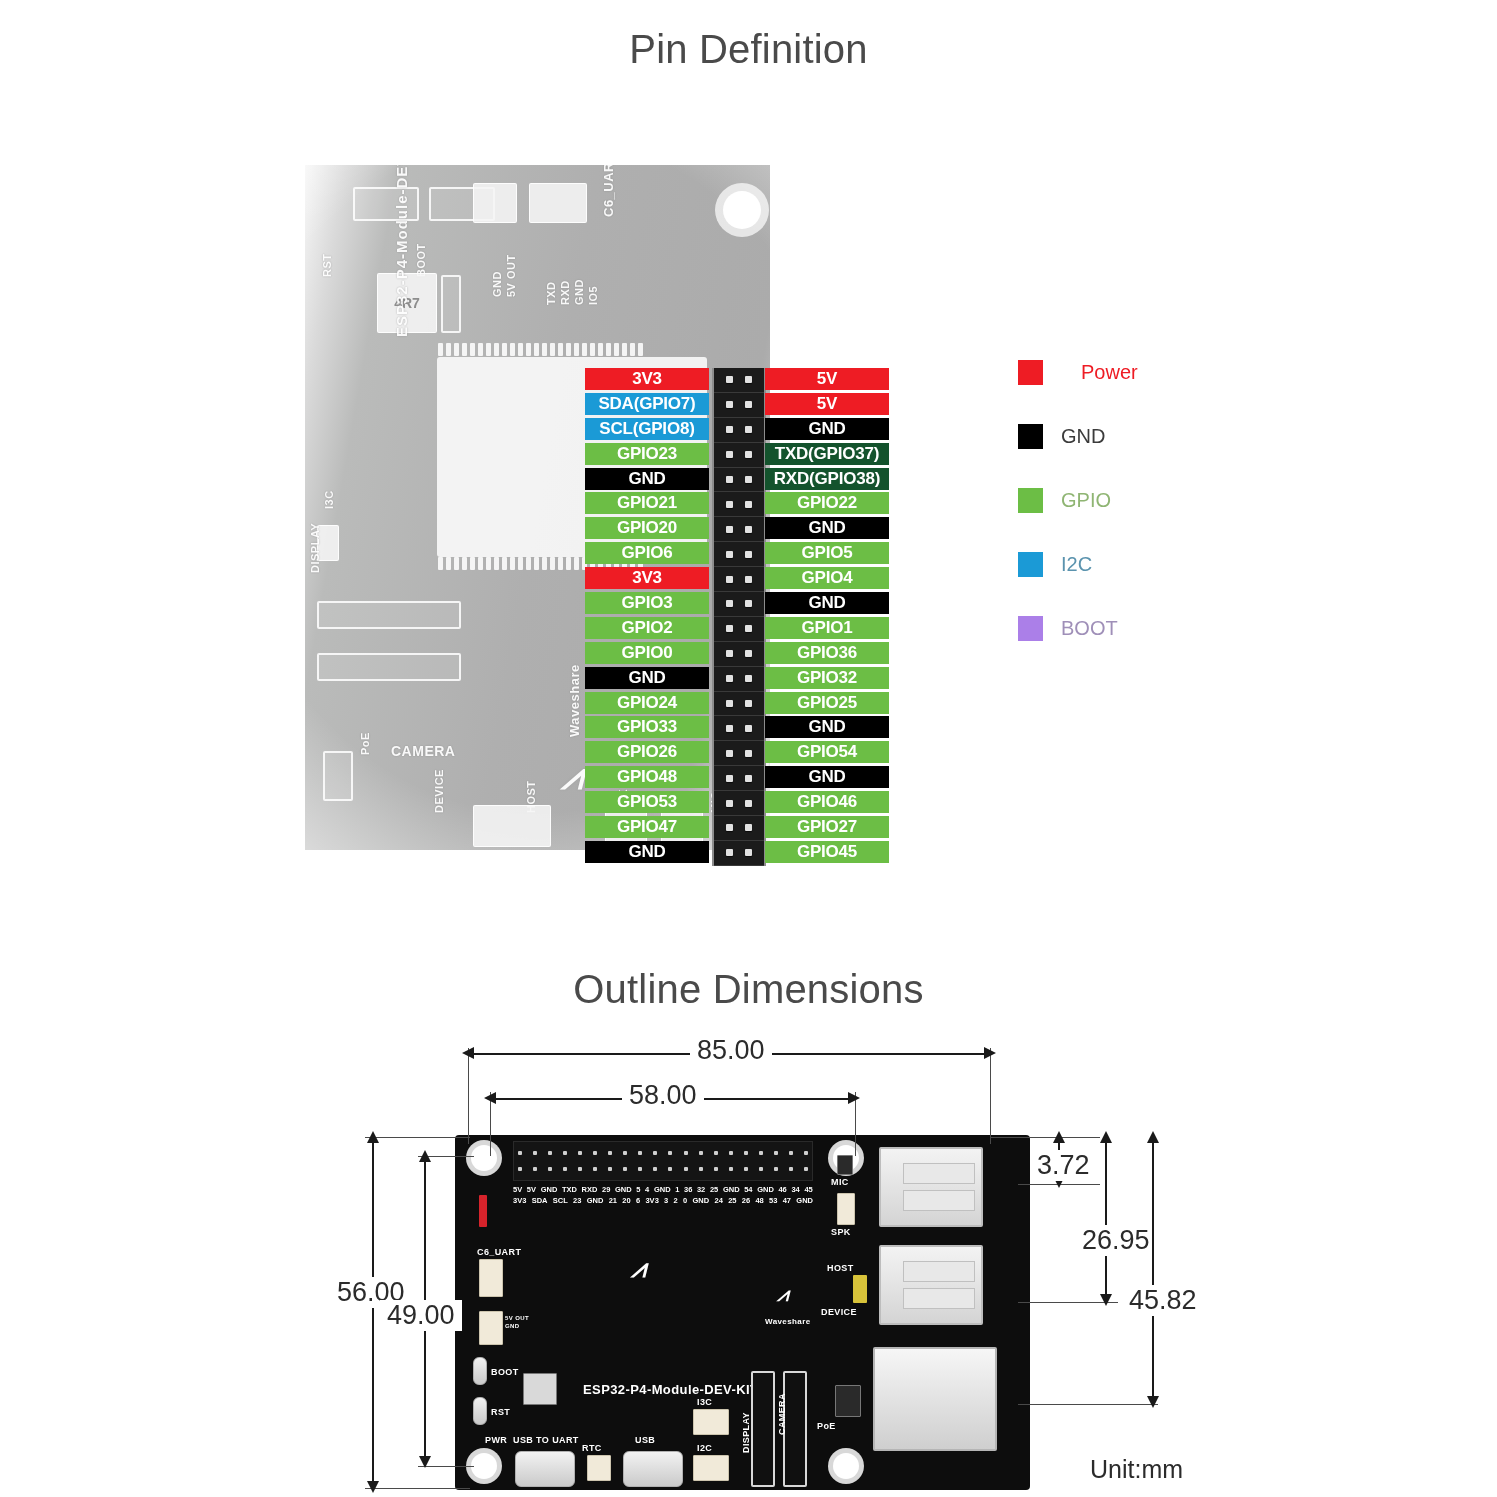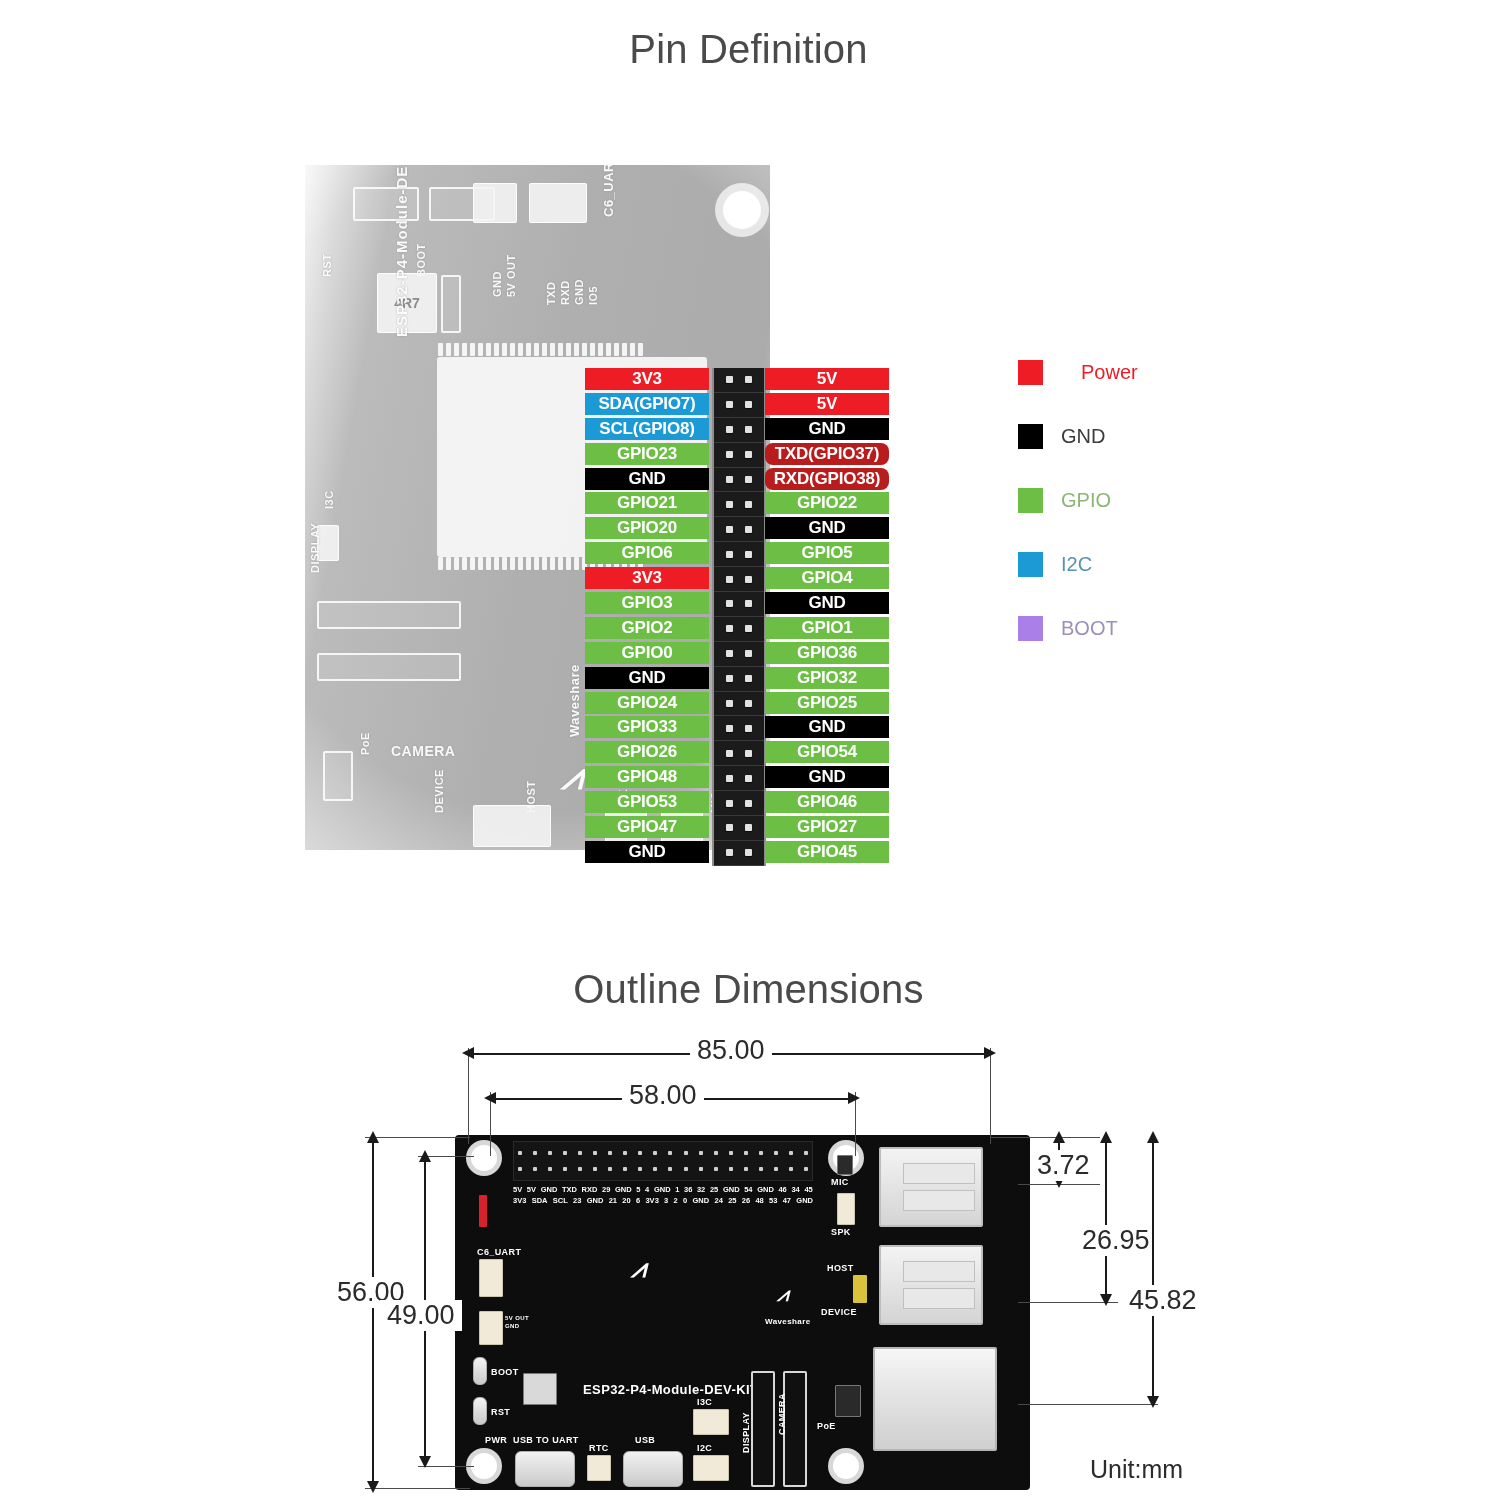--- a/index.html
+++ b/index.html
@@ -145,21 +145,21 @@
     font-size: 17px;
     font-weight: 600;
     color: #ffffff;
     white-space: nowrap;
     letter-spacing: -0.2px;
   }
   .pin-label.power { background: #ee1c24; }
   .pin-label.gnd   { background: #000000; }
   .pin-label.gpio  { background: #6cbe45; }
   .pin-label.i2c   { background: #1b9ad6; }
-  .pin-label.uart  { background: #b91c1c; border-radius: 8px; }
+  .pin-label.uart  { background: #14532d; }
 
   
   #legend {
     position: absolute;
     left: 1018px; top: 200px;
   }
   .legend-item {
     display: flex;
     align-items: center;
     height: 64px;
@@ -733,21 +733,21 @@
     <div class="usb-c" style="left:18px; top:262px; width:12px; height:26px;"></div>
     <div class="bsilk" style="left:36px; top:232px;">BOOT</div>
     <div class="bsilk" style="left:36px; top:272px;">RST</div>
     <div class="smd" style="left:68px; top:238px; width:32px; height:30px; background:#d9d9d9;"></div>
 
     <div class="bsilk" style="left:30px; top:300px;">PWR</div>
     <div class="bsilk" style="left:58px; top:300px;">USB TO UART</div>
     <div class="bsilk" style="left:180px; top:300px;">USB</div>
     <div class="usb-c" style="left:60px; top:316px; width:58px; height:34px;"></div>
     <div class="usb-c" style="left:168px; top:316px; width:58px; height:34px;"></div>
-    <div class="bsilk" style="left:134px; top:308px;">RTC</div>
+    <div class="bsilk" style="left:127px; top:308px;">RTC</div>
     <div class="jst" style="left:132px; top:320px; width:22px; height:24px;"></div>
     <div class="bsilk" style="left:242px; top:262px;">I3C</div>
     <div class="jst" style="left:238px; top:274px; width:34px; height:24px;"></div>
     <div class="bsilk" style="left:242px; top:308px;">I2C</div>
     <div class="jst" style="left:238px; top:320px; width:34px; height:24px;"></div>
     <div class="bsilk brot" style="left:286px; top:318px;">DISPLAY</div>
     <div class="fpc" style="left:296px; top:236px; width:20px; height:112px;"></div>
     <div class="fpc" style="left:328px; top:236px; width:20px; height:112px;"></div>
     <div class="bsilk brot" style="left:322px; top:300px;">CAMERA</div>
     <div class="bsilk" style="left:362px; top:286px;">PoE</div>

